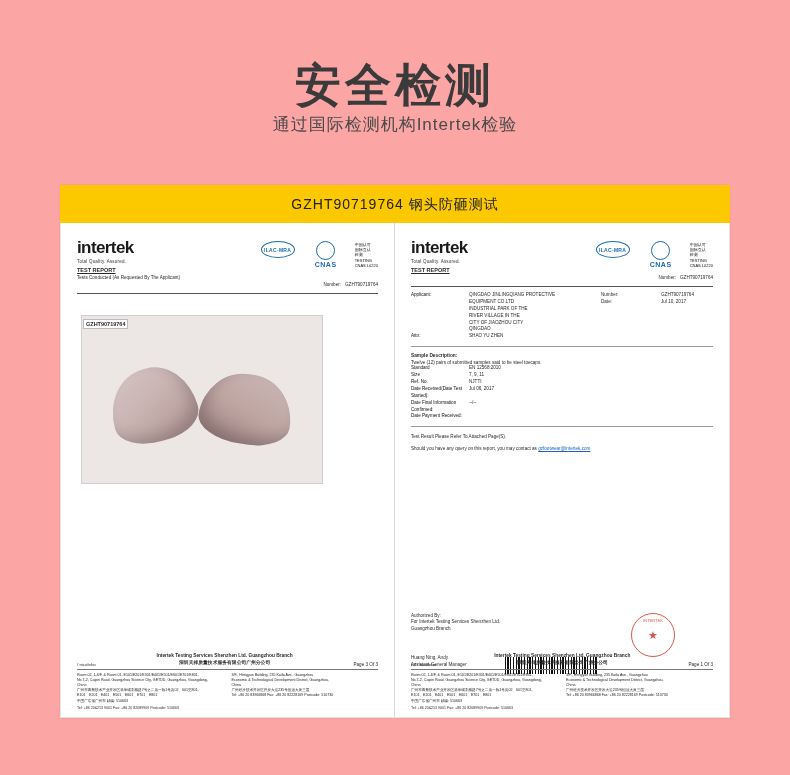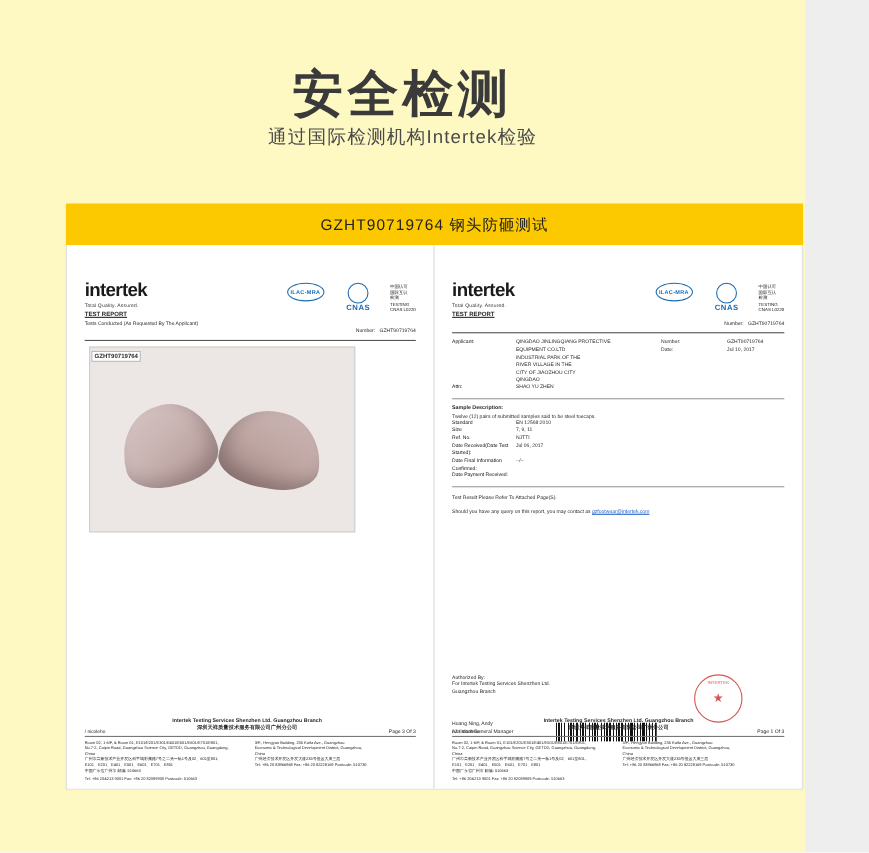--- a/index.html
+++ b/index.html
@@ -9,23 +9,23 @@
   body {
     width: 790px;
     height: 775px;
     background: #eeeeee;
     font-family: "Liberation Sans", sans-serif;
     color: #333;
     overflow: hidden;
   }
   .page {
     position: relative;
-    width: 732px;
+    width: 790px;
     height: 775px;
-    background: #fef9c3;
+    background: #fca5a5;
   }
   .header {
     text-align: center;
     padding-top: 58px;
   }
   .header h1 {
     margin: 0;
     font-size: 46px;
     font-weight: bold;
     letter-spacing: 4px;
@@ -59,21 +59,21 @@
     height: 495px;
     background: #fff;
     border: 1px solid #e3e3e3;
     border-top: none;
     box-sizing: border-box;
   }
   .doc {
     position: relative;
     width: 50%;
     box-sizing: border-box;
-    padding: 32px 16px 0 16px;
+    padding: 16px 16px 0 16px;
     font-size: 5px;
     color: #2a2a2a;
   }
   .doc.left {
     border-right: 1px solid #d8d8d8;
   }
   
   .logo-row {
     display: flex;
     justify-content: space-between;

